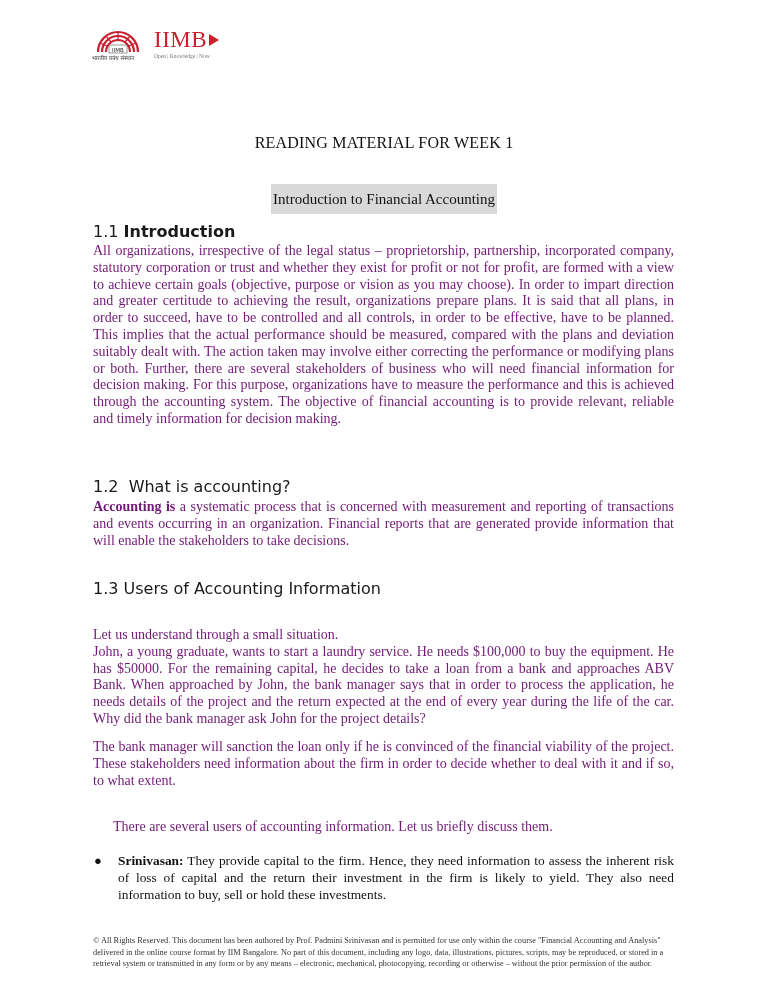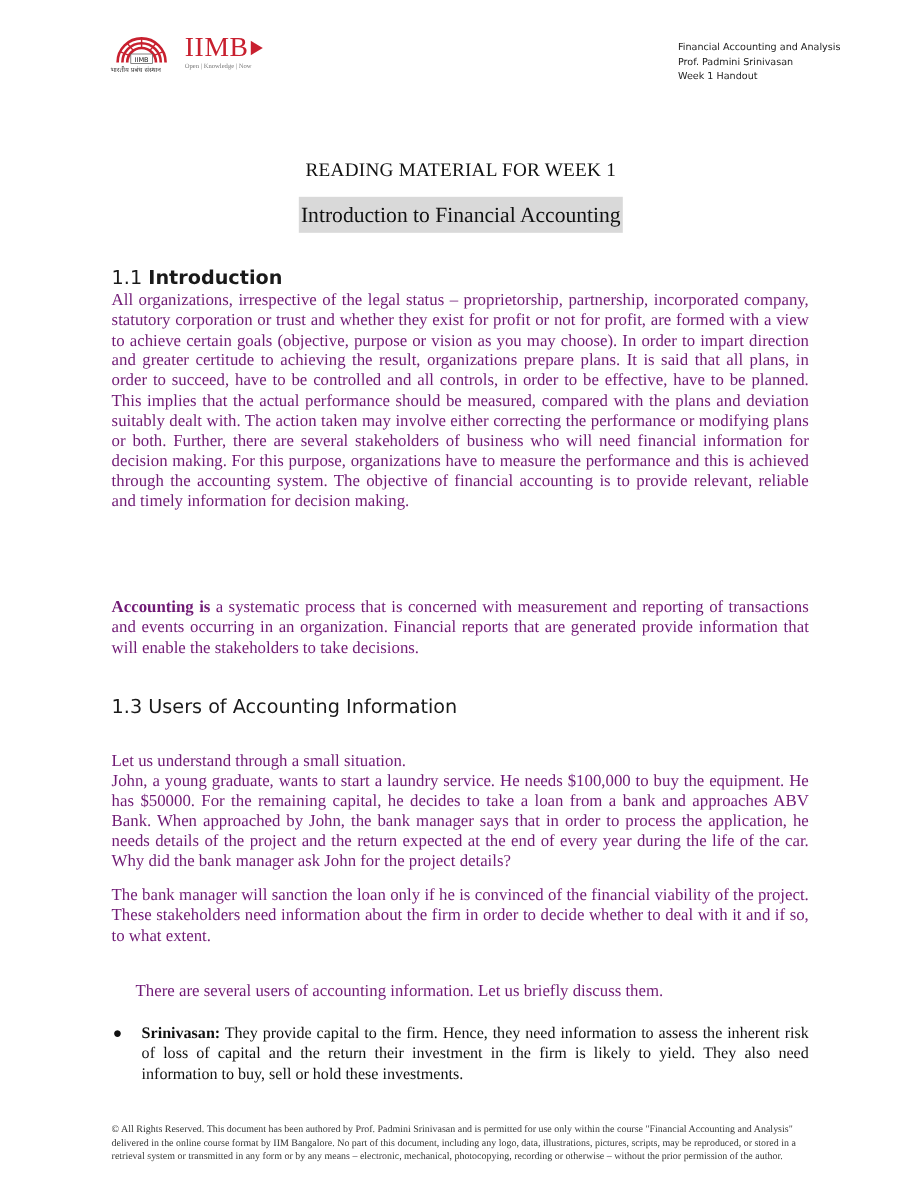--- a/index.html
+++ b/index.html
@@ -14,21 +14,21 @@
   .logo-word { margin-left: 10px; position: relative; }
   .logo-iimb { font-family: "Liberation Serif", serif; font-size: 23px; color: #c8202f; letter-spacing: 0.5px; line-height: 24px; display: flex; align-items: center; }
   .logo-x { display: inline-block; width: 0; height: 0; border-top: 6px solid transparent; border-bottom: 6px solid transparent; border-left: 10px solid #c8202f; margin-left: 2px; }
   .logo-tag { font-family: "Liberation Serif", serif; font-size: 5.5px; color: #777; white-space: nowrap; margin-top: 1px; }
 
   .header-right { position: absolute; left: 565px; top: 34px; font-family: "DejaVu Sans", sans-serif; font-size: 8px; line-height: 12px; color: #222; }
 
   
   .reading-title { position: absolute; left: 0; width: 768px; top: 134px; text-align: center; font-family: "Liberation Serif", serif; font-size: 16px; color: #111; letter-spacing: 0.2px; }
   .main-title-wrap { position: absolute; left: 0; width: 768px; top: 164px; text-align: center; }
-  .main-title { display: inline-block; background: #d9d9d9; font-family: "Liberation Serif", serif; font-size: 18px; line-height: 30px; padding: 0 2px; color: #111; }
+  .main-title { display: inline-block; background: #d9d9d9; font-family: "Liberation Serif", serif; font-size: 15px; line-height: 30px; padding: 0 2px; color: #111; margin-top: 20px; }
 
   
   .content { position: absolute; left: 93px; width: 581px; font-family: "Liberation Serif", serif; font-size: 14px; line-height: 16.8px; text-align: justify; color: #701a75; }
   .h2 { position: absolute; left: 93px; font-family: "DejaVu Sans", sans-serif; font-size: 16px; color: #1a1a1a; font-weight: normal; }
   p { margin: 0; }
 
   .bullet { position: absolute; left: 118px; width: 556px; font-family: "Liberation Serif", serif; font-size: 13.4px; line-height: 16.8px; text-align: justify; color: #111; }
   .bullet-dot { position: absolute; left: -24px; top: 0; font-size: 13px; }
 
   .footer { position: absolute; left: 93px; width: 590px; top: 935px; font-family: "Liberation Serif", serif; font-size: 8.3px; line-height: 11.5px; color: #333; }
@@ -60,39 +60,38 @@
     </div>
     <div class="logo-word">
       <div class="logo-iimb">
         <span>IIMB</span>
         <span class="logo-x"></span>
       </div>
       <div class="logo-tag">Open | Knowledge | Now</div>
     </div>
   </div>
 
-  <div class="header-right">
-    <div>Financial Accounting and Analysis</div>
-    <div>Prof. Padmini Srinivasan</div>
-    <div>Week 1 Handout</div>
-  </div>
 
   <div class="reading-title">READING MATERIAL FOR WEEK 1</div>
   <div class="main-title-wrap">
     <span class="main-title">Introduction to Financial Accounting</span>
   </div>
 
   <div class="h2" style="top:222px;">
     <span>1.1</span>
     <span style="font-weight:600;">Introduction</span>
   </div>
   <div class="content" style="top:243px;">
     <p>All organizations, irrespective of the legal status – proprietorship, partnership, incorporated company, statutory corporation or trust and whether they exist for profit or not for profit, are formed with a view to achieve certain goals (objective, purpose or vision as you may choose). In order to impart direction and greater certitude to achieving the result, organizations prepare plans. It is said that all plans, in order to succeed, have to be controlled and all controls, in order to be effective, have to be planned. This implies that the actual performance should be measured, compared with the plans and deviation suitably dealt with. The action taken may involve either correcting the performance or modifying plans or both. Further, there are several stakeholders of business who will need financial information for decision making.  For this purpose, organizations have to measure the performance and this is achieved through the accounting system. The objective of financial accounting is to provide relevant, reliable and timely information for decision making.</p>
   </div>
 
+  <div class="h2" style="top:477px;">
+    <span>1.2</span>&nbsp;
+    <span>What is accounting?</span>
+  </div>
   <div class="content" style="top:499px;">
     <p><b>Accounting is</b><span> a systematic process that is concerned with measurement and reporting of transactions and events occurring in an organization. Financial reports that are generated provide information that will enable the stakeholders to take decisions.</span></p>
   </div>
 
   <div class="h2" style="top:579px;">
     <span>1.3</span>
     <span>Users of Accounting Information</span>
   </div>
   <div class="content" style="top:627px;">
     <p>Let us understand through a small situation.</p>

